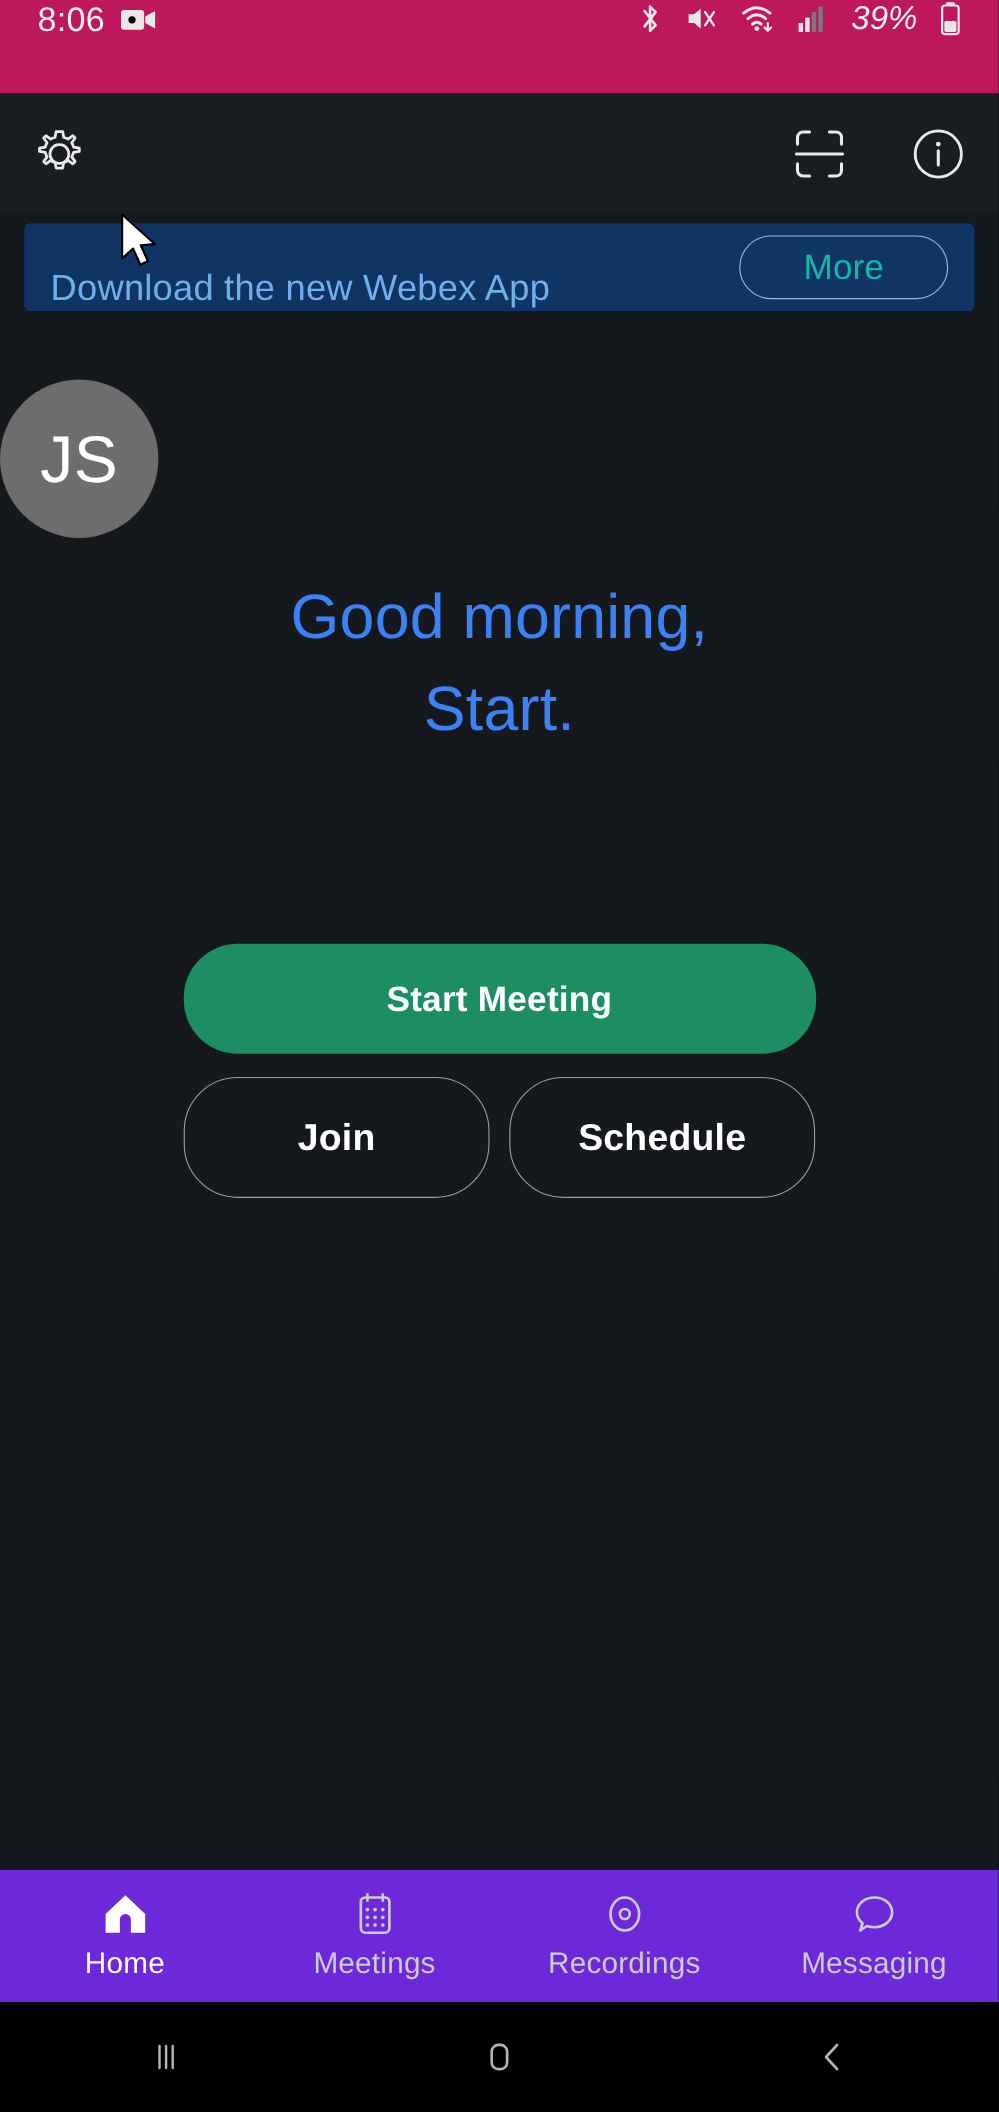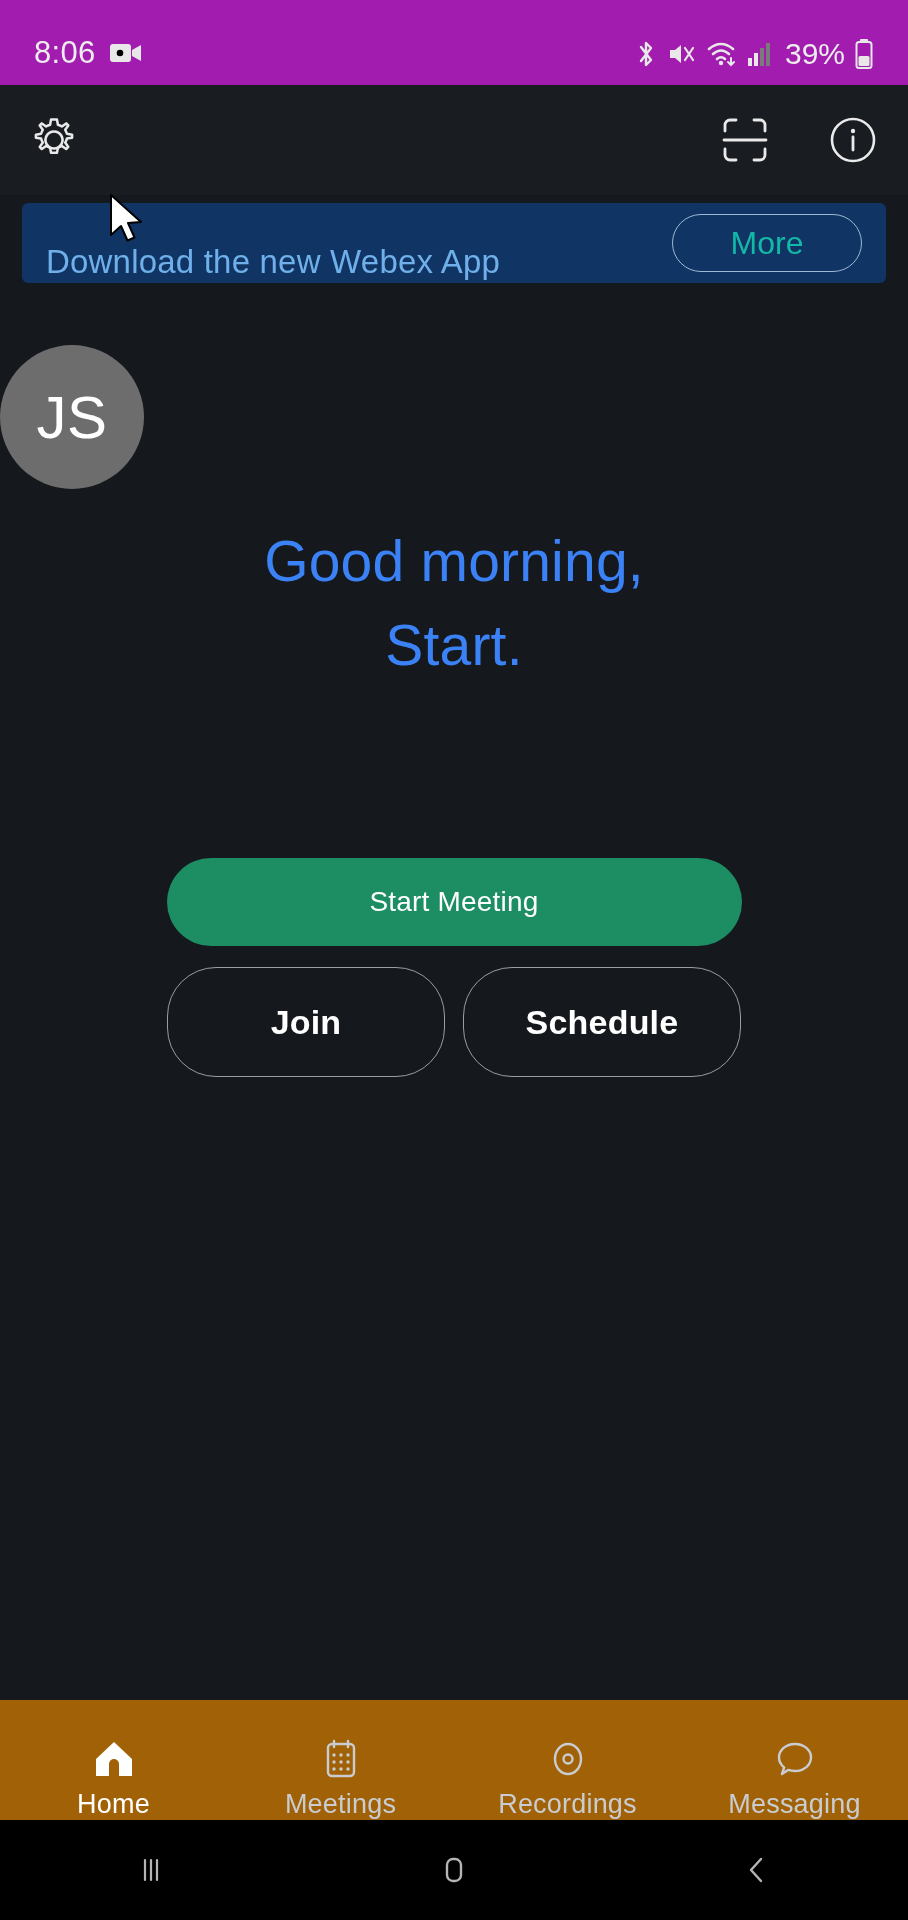--- a/index.html
+++ b/index.html
@@ -12,28 +12,28 @@
   .phone {
     position:relative;
     width:908px; height:1920px;
     background:#15181c;
     display:flex; flex-direction:column;
   }
 
   
   .statusbar {
     height:85px; flex:0 0 85px;
-    background:#a21caf;
-    display:flex; align-items:flex-end;
-    padding:14px 34px;
+    background:#be185d;
+    display:flex; align-items:flex-start;
+    padding:0 34px;
     color:#e8e8e8;
   }
   .sb-left { display:flex; align-items:center; gap:14px; }
   .sb-time { font-size:31px; letter-spacing:.3px; color:#ededed; }
-  .sb-right { margin-left:auto; display:flex; align-items:center; gap:9px; }
+  .sb-right { margin-left:auto; display:flex; align-items:center; gap:20px;font-style:italic; }
   .sb-pct { font-size:30px; color:#ededed; margin-left:3px; }
   .ico { display:block; }
 
   
   .appbar {
     flex:0 0 110px; height:110px;
     background:#191c21;
     display:flex; align-items:center;
     padding:0 30px;
   }
@@ -91,46 +91,45 @@
   }
   .greeting .g-line { display:block; }
 
   .actions {
     position:absolute;
     left:0; right:0;
     top:575px;
     display:flex; flex-direction:column; align-items:center;
   }
   .btn-primary {
-    width:575px; height:88px;
+    width:575px; height:100px;
     background:#1d8e63;
     border-radius:49px;
     color:#ffffff;
-    font-size:28px; font-weight:normal;
+    font-size:32px; font-weight:bold;
     display:flex; align-items:center; justify-content:center;
     letter-spacing:.2px;
   }
   .btn-row { display:flex; gap:18px; margin-top:21px; }
   .btn-outline {
     width:278px; height:110px;
     border:1.6px solid #9a9ea3;
     border-radius:49px;
     color:#ffffff;
     font-size:34px; font-weight:bold;
     display:flex; align-items:center; justify-content:center;
     background:transparent;
     letter-spacing:.2px;
   }
 
   
   .tabbar {
     flex:0 0 120px; height:120px;
-    background:#a16207;
+    background:#6d28d9;
     display:flex;
-    align-items:flex-end;
   }
   .tab {
     flex:1 1 0;
     display:flex; flex-direction:column;
     align-items:center; justify-content:center;
     gap:9px;
     color:#c9ccd0;
   }
   .tab.active { color:#ffffff; }
   .tab-label { font-size:27px; letter-spacing:.2px; }

